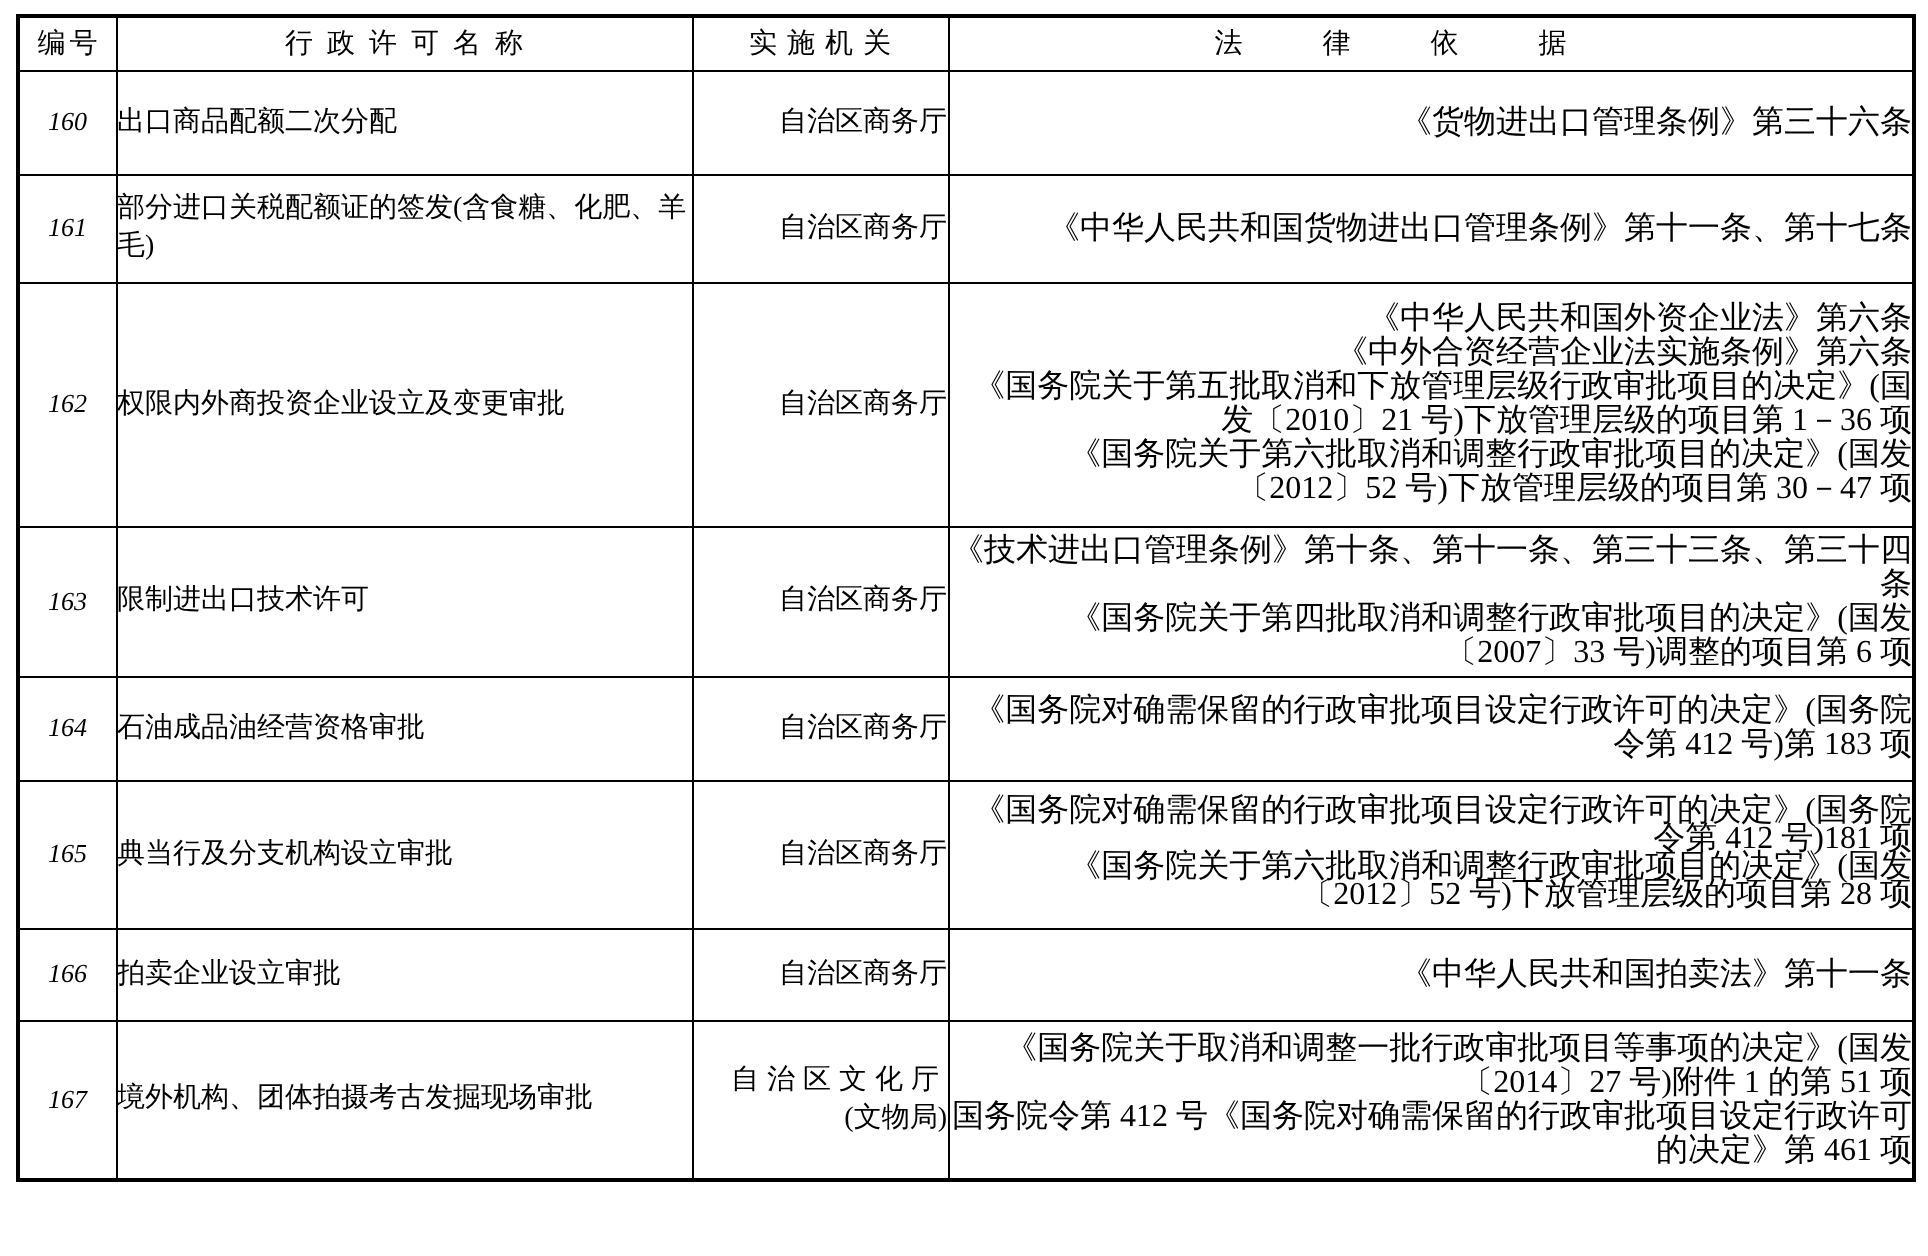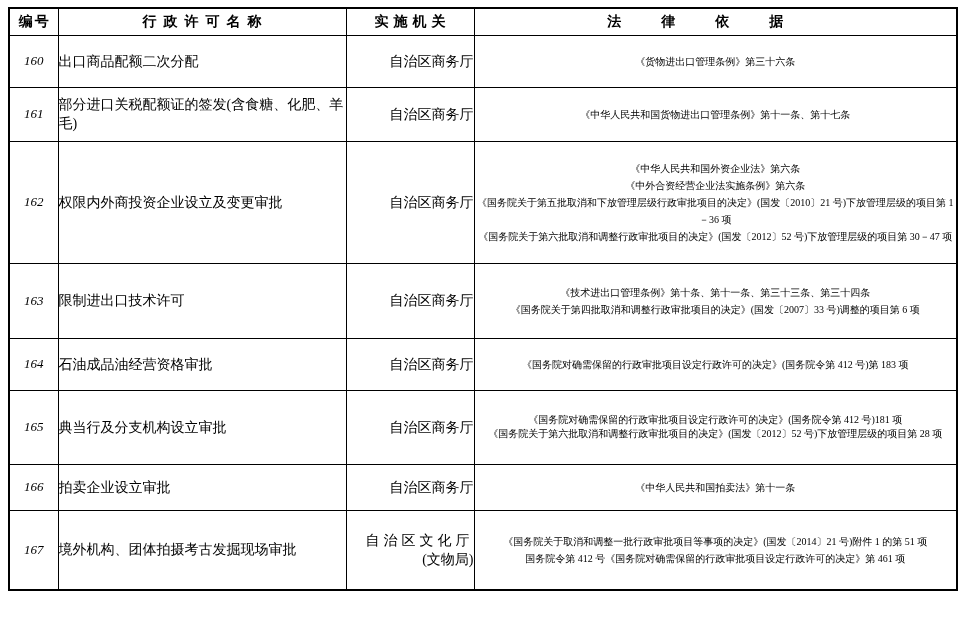--- a/index.html
+++ b/index.html
@@ -26,21 +26,21 @@
     border: 2px solid #000000;
   }
   .doc-table th, .doc-table td {
     border: 1px solid #000000;
     vertical-align: middle;
     padding: 0;
     overflow: hidden;
   }
   
   .doc-table th {
-    font-weight: bold;
+    font-weight: normal;
     font-size: 14px;
     text-align: center;
     white-space: nowrap;
     margin-left: 16px;
   }
   .hdr-id   { letter-spacing: 2px;  padding-left: 2px; }
   .hdr-name { letter-spacing: 7px;  padding-left: 7px; }
   .hdr-agency { letter-spacing: 5px; padding-left: 5px; }
   .hdr-legal  { letter-spacing: 40px; }
   th.col-legal-h { }
@@ -56,22 +56,22 @@
     line-height: 19px;
     padding: 4px 8px;
   }
   .cell-agency {
     text-align: right;
     font-size: 14px;
     line-height: 19px;
     padding: 4px 8px;
   }
   .cell-legal {
-    text-align: center;
-    font-size: 10px;
+    text-align: right;
+    font-size: 16px;
     line-height: 17px;
     padding: 2px 6px;
   }
   .cell-legal.tight { line-height: 14px; }
   .legal-entry { margin: 0; }
   .agency-line-justified {
     letter-spacing: 4px;
   }
   .section-cell {
     font-weight: bold;
@@ -195,19 +195,19 @@
 
 
     <tr class="h-r167">
       <td class="cell-id">167</td>
       <td class="cell-name">境外机构、团体拍摄考古发掘现场审批</td>
       <td class="cell-agency">
         <div class="agency-line-justified">自治区文化厅</div>
         <div>(文物局)</div>
       </td>
       <td class="cell-legal">
-        <div class="legal-entry">《国务院关于取消和调整一批行政审批项目等事项的决定》(国发〔2014〕21 号)附件 1 的第 51 项</div>
+        <div class="legal-entry">《国务院关于取消和调整一批行政审批项目等事项的决定》(国发〔2014〕27 号)附件 1 的第 51 项</div>
         <div class="legal-entry">国务院令第 412 号《国务院对确需保留的行政审批项目设定行政许可的决定》第 461 项</div>
       </td>
     </tr>
   </tbody>
     </table>
 </div>
 
 </body></html>

